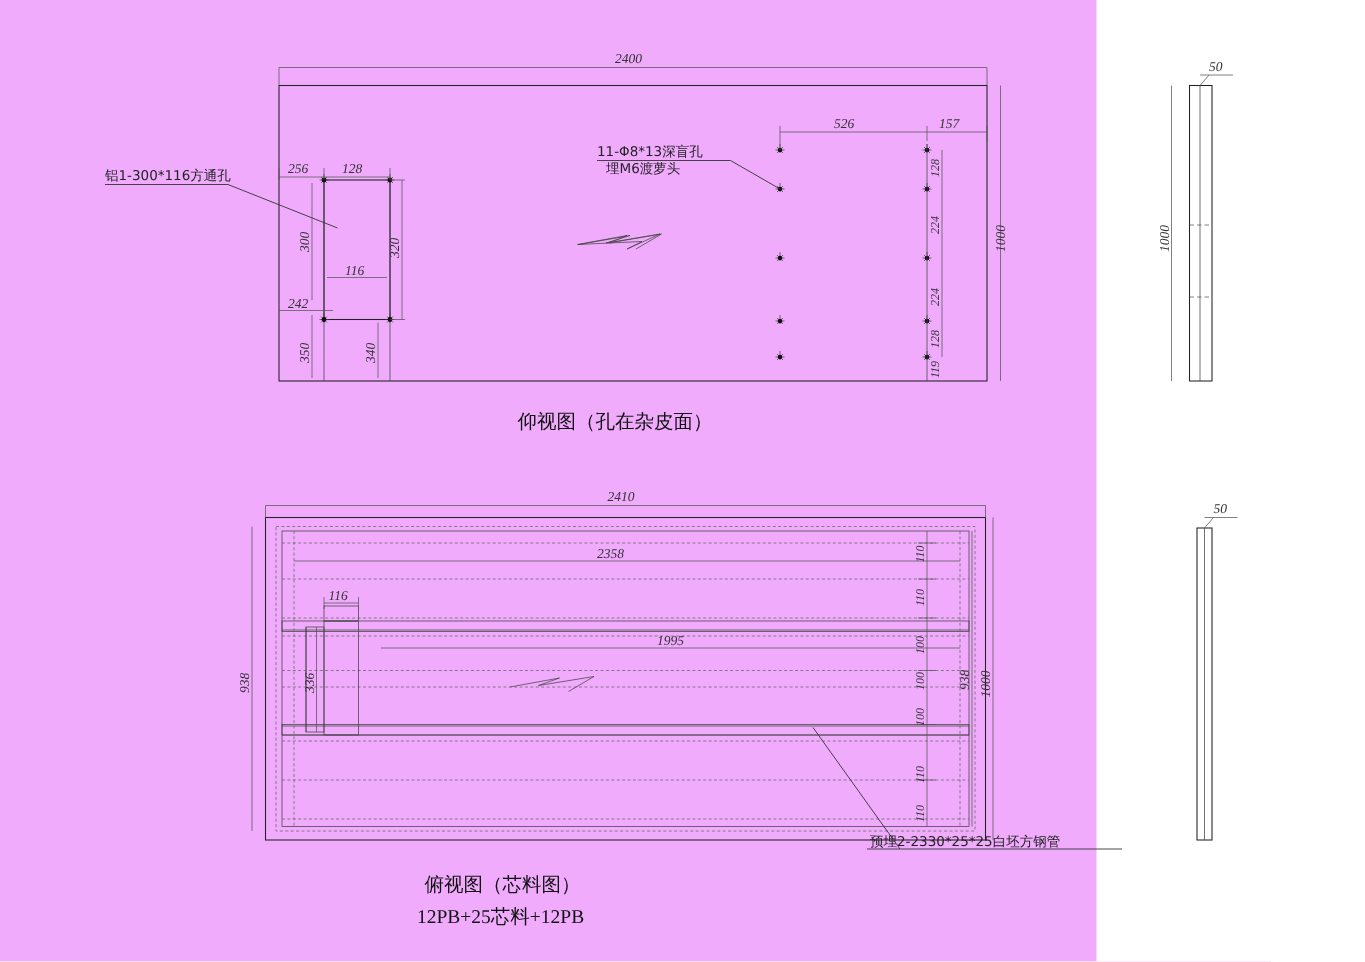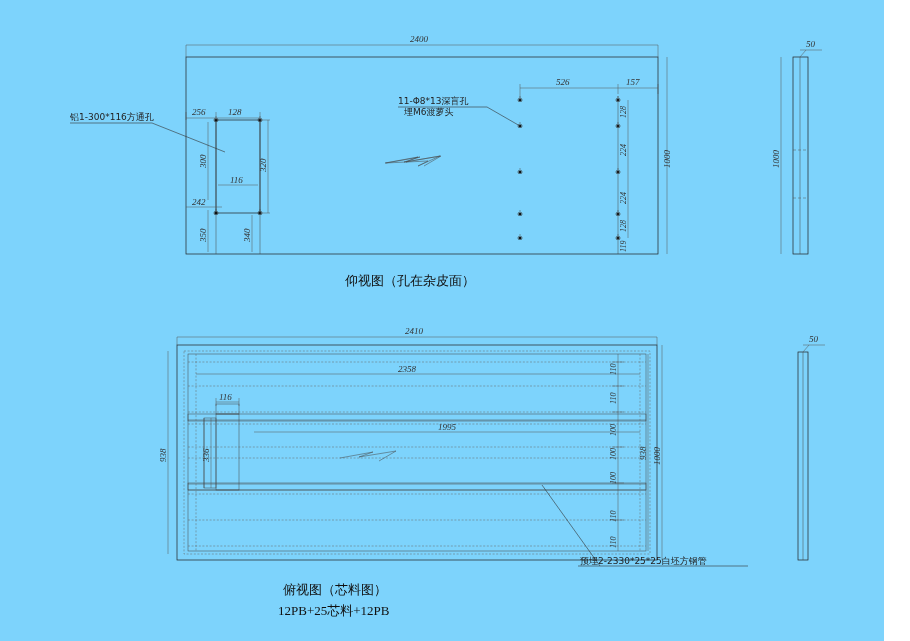--- a/index.html
+++ b/index.html
@@ -1,17 +1,17 @@
 <!DOCTYPE html>
 <html><head>
 <meta charset="utf-8">
 <style>
   html,body{margin:0;padding:0;background:#ffffff;}
   body{width:910px;height:641px;font-family:"Liberation Serif",serif;color:#1a1a1a;overflow:hidden;}
-  #sheet{position:relative;width:884px;height:641px;background:#7dd3fc;}
+  #sheet{position:relative;width:731px;height:641px;background:#f0abfc;}
   svg{display:block;}
   .dimtxt{font-family:"Liberation Serif",serif;font-style:italic;font-size:9px;fill:#333;}
   .dimtxt-s{font-family:"Liberation Serif",serif;font-style:italic;font-size:8px;fill:#333;}
   .cjk{font-family:"DejaVu Sans",sans-serif;font-size:9px;fill:#222;font-style:normal;}
   .cjk-title{font-family:"DejaVu Sans",sans-serif;font-size:13px;fill:#111;font-style:normal;}
   .lat-title{font-family:"Liberation Serif",serif;font-size:13px;fill:#111;font-style:normal;}
   .ln{stroke:#222;stroke-width:0.7;fill:none;}
   .ln-thin{stroke:#444;stroke-width:0.5;fill:none;}
   .ln-dim{stroke:#555;stroke-width:0.5;fill:none;}
   .ln-dash{stroke:#555;stroke-width:0.5;fill:none;stroke-dasharray:3 2;}

